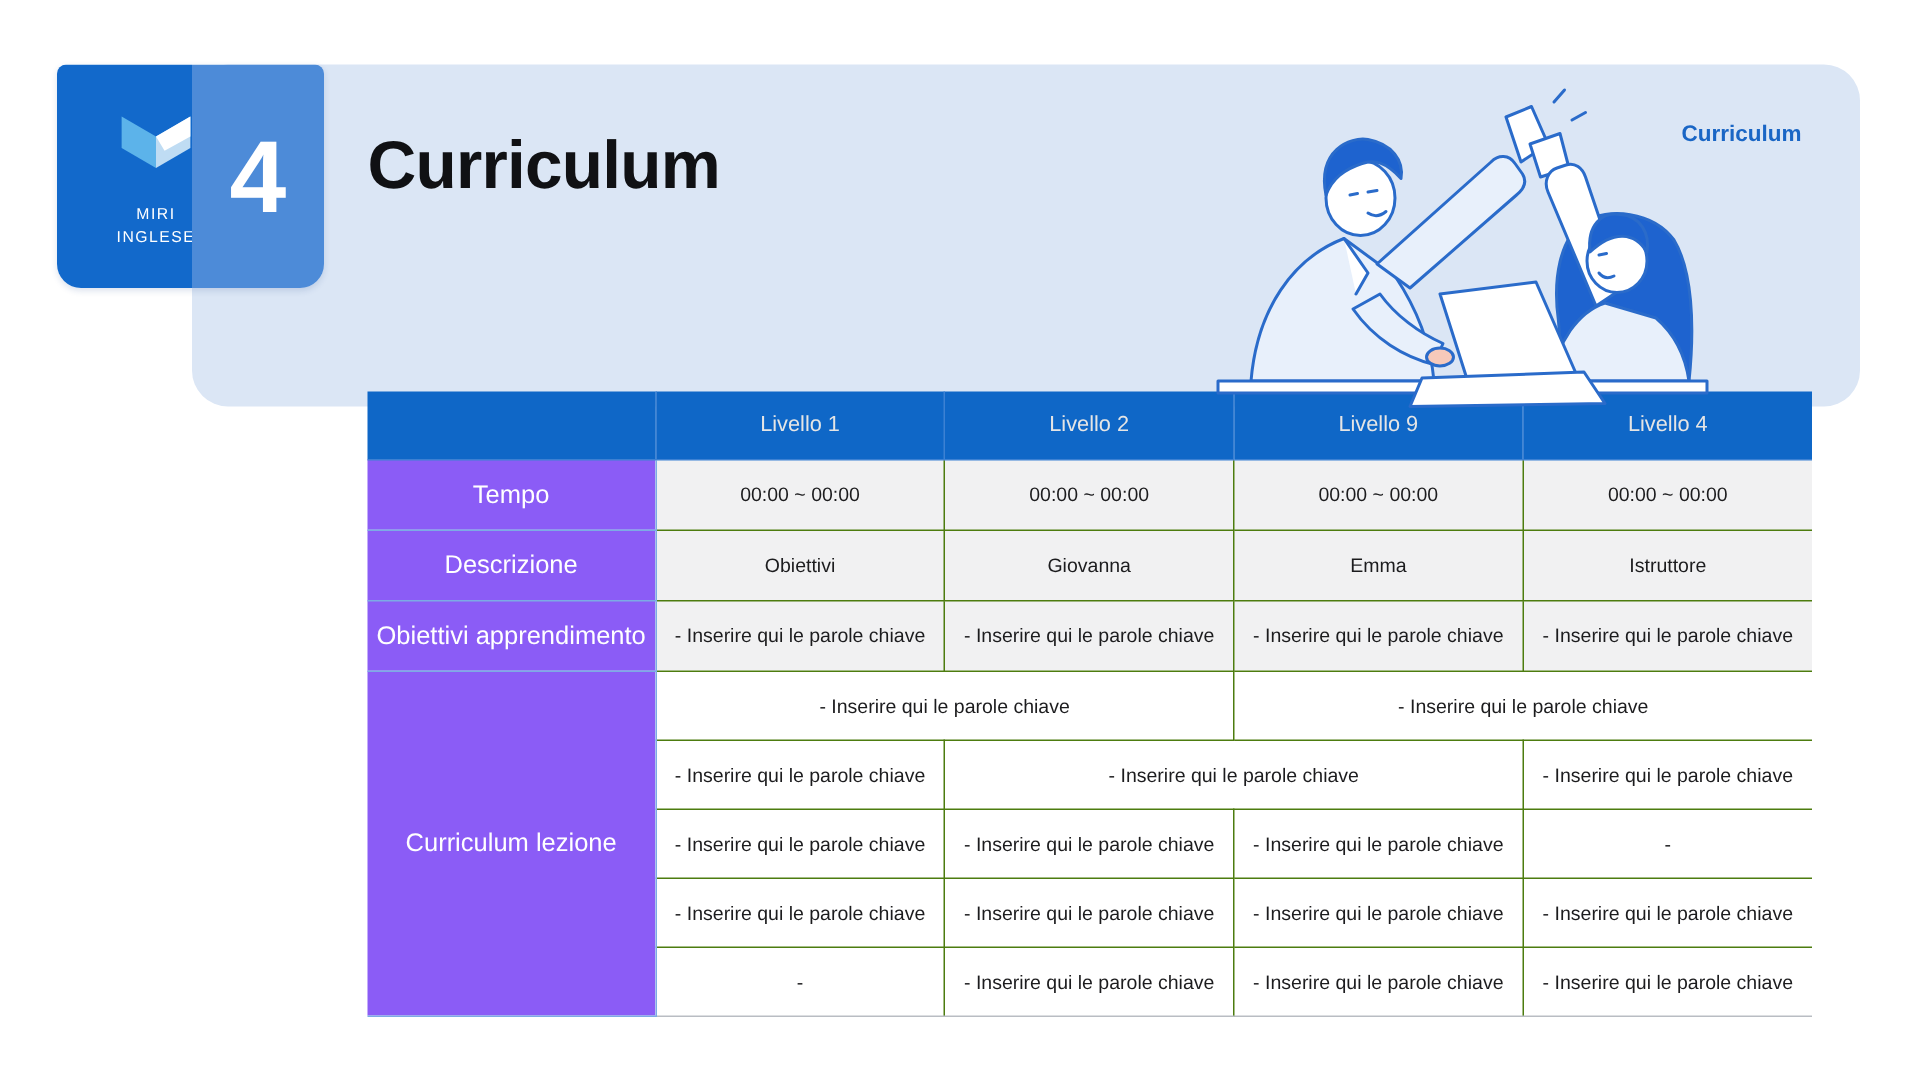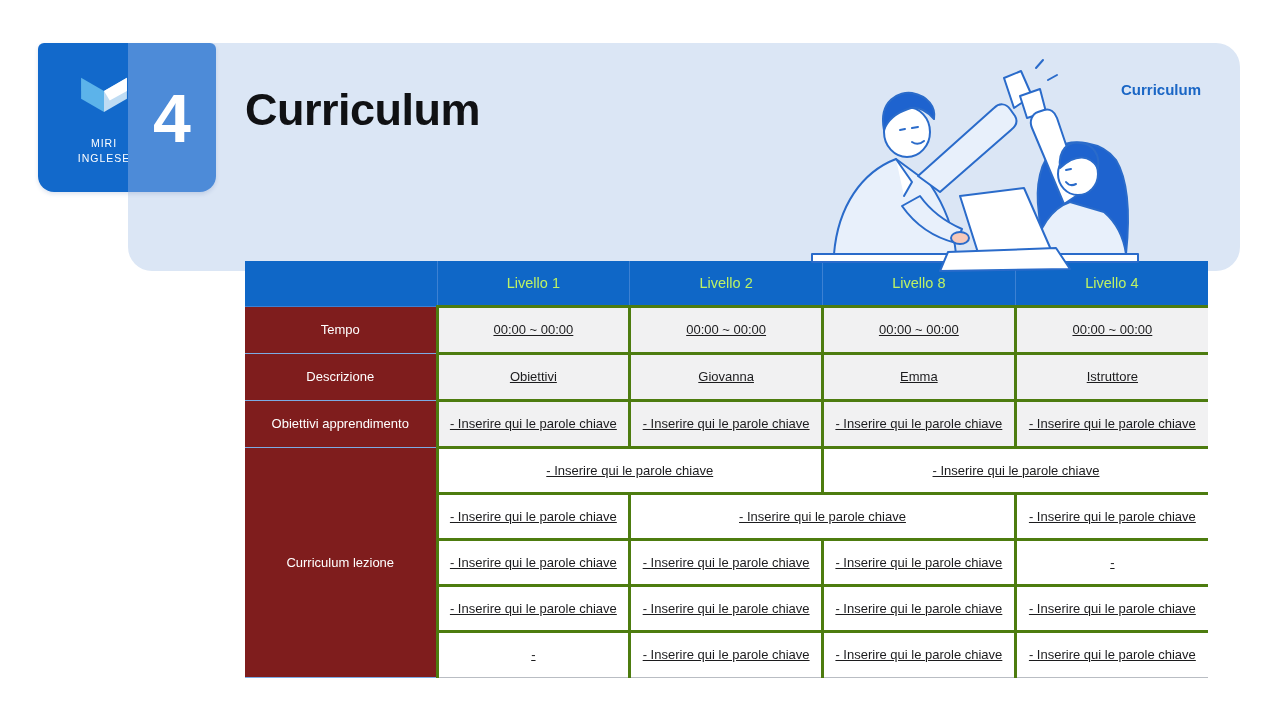--- a/index.html
+++ b/index.html
@@ -54,30 +54,30 @@
     border-collapse:collapse; table-layout:fixed;
     font-size:13px; color:#1c1c1e;
   }
   table.curr col.c-label { width:192px; }
   table.curr col.c-lv { width:192.75px; }
   table.curr th, table.curr td { text-align:center; vertical-align:middle; padding:2px 4px; }
   table.curr thead tr { height:45px; }
   table.curr tr.gray-row { height:47px; }
   table.curr tr.desc-row { height:46px; }
   table.curr th {
-    background:#0f67c7; color:#bef264; font-weight:400; font-size:14.5px;
+    background:#0f67c7; color:#e5e5e5; font-weight:400; font-size:14.5px;
     border:1px solid #3c81d3; border-top:none;
   }
   table.curr th:first-child { border-left:none; }
   table.curr th:last-child { border-right:none; }
   td.row-label {
-    background:#7f1d1d; color:#ffffff; font-size:13px;
+    background:#8b5cf6; color:#ffffff; font-size:17px;
     border:1px solid #7cabe4; border-left:none;
   }
-  td.data { background:#f1f1f2; border:3px solid #4d7c0f;text-decoration:underline; }
+  td.data { background:#f1f1f2; border:1px solid #4d7c0f; }
   tr.desc-row td.data { background:#ffffff; }
   table.curr td:last-child { border-right:none; }
   table.curr tbody tr:last-child td { border-bottom:1px solid #b9bdc3; }
 </style>
 </head>
 <body>
 
 <div class="panel"></div>
 
 <div class="badge">
@@ -144,21 +144,21 @@
       <col class="c-lv">
       <col class="c-lv">
       <col class="c-lv">
       <col class="c-lv">
   </colgroup>
   <thead>
     <tr>
       <th></th>
       <th>Livello 1</th>
       <th>Livello 2</th>
-      <th>Livello 8</th>
+      <th>Livello 9</th>
       <th>Livello 4</th>
     </tr>
   </thead>
   <tbody>
     <tr class="gray-row">
       <td class="row-label">Tempo</td>
       <td class="data">00:00 ~ 00:00</td>
       <td class="data">00:00 ~ 00:00</td>
       <td class="data">00:00 ~ 00:00</td>
       <td class="data">00:00 ~ 00:00</td>

